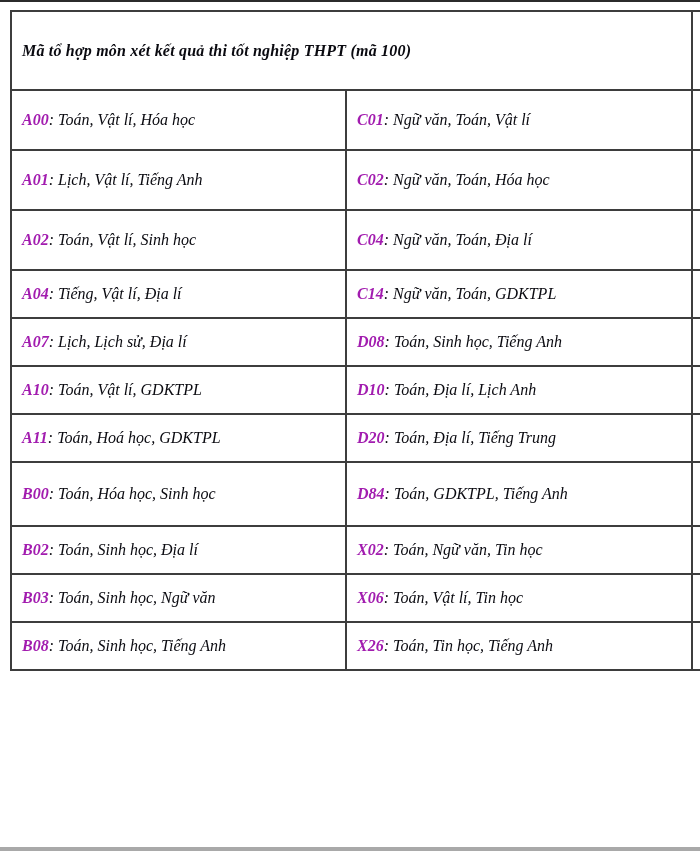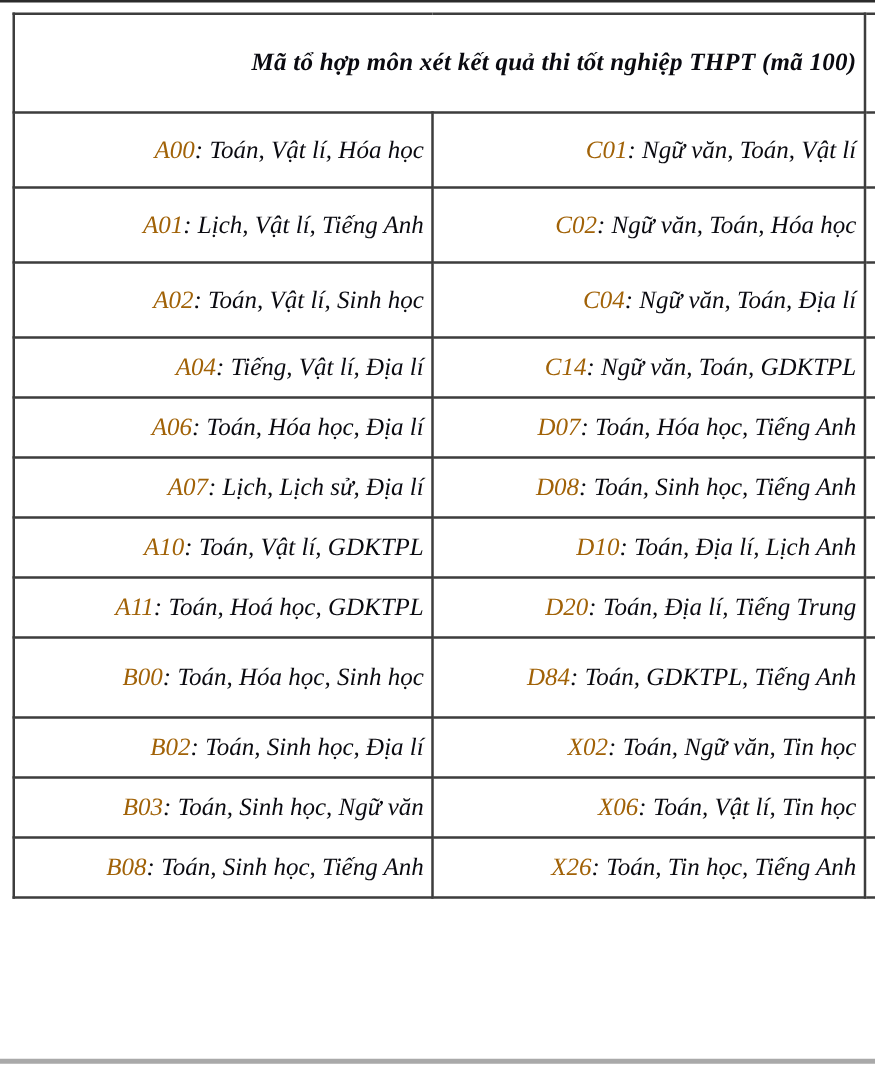--- a/index.html
+++ b/index.html
@@ -35,42 +35,41 @@
     position: absolute;
     left: 10px; top: 10px;
     width: 690px;
     border-collapse: collapse;
     table-layout: fixed;
   }
   table.combo td, table.combo th {
     border: 2px solid #3d3d3d;
     padding: 0 6px 0 10px;
     vertical-align: middle;
-    font-size: 20px;
+    font-size: 16px;
     line-height: 1.25;
-    text-align: right;
+    text-align: left;
     overflow: hidden;
   }
   
   table.combo td.sliver, table.combo th.sliver {
     border-right: none;
     padding: 0;
   }
   th.title-cell {
     font-size: 21px;
     font-weight: bold;
     text-align: center;
     height: 77px;
     letter-spacing: 0.2px;
   }
   td.cell-right { padding-left: 12px; }
   .code {
-    font-weight: normal;
-    color: #a16207;
-    margin-left: 28px;
+    font-weight: bold;
+    color: #a21caf;
   }
   tr.r-tall  td { height: 58px; }
   tr.r-mid   td { height: 46px; }
   tr.r-xtall td { height: 62px; }
 </style>
 </head>
 <body>
 
 <div id="page">
   <div class="top-hairline"></div>
@@ -102,25 +101,20 @@
           <td class="cell-left"><span class="code">A02</span><span>: </span><span>Toán, Vật lí, Sinh học</span></td>
           <td class="cell-right"><span class="code">C04</span><span>: </span><span>Ngữ văn, Toán, Địa lí</span></td>
           <td class="sliver"></td>
         </tr>
         <tr class="r-mid">
           <td class="cell-left"><span class="code">A04</span><span>: </span><span>Tiếng, Vật lí, Địa lí</span></td>
           <td class="cell-right"><span class="code">C14</span><span>: </span><span>Ngữ văn, Toán, GDKTPL</span></td>
           <td class="sliver"></td>
         </tr>
         <tr class="r-mid">
-          <td class="cell-left"><span class="code">A06</span><span>: </span><span>Toán, Hóa học, Địa lí</span></td>
-          <td class="cell-right"><span class="code">D07</span><span>: </span><span>Toán, Hóa học, Tiếng Anh</span></td>
-          <td class="sliver"></td>
-        </tr>
-        <tr class="r-mid">
           <td class="cell-left"><span class="code">A07</span><span>: </span><span>Lịch, Lịch sử, Địa lí</span></td>
           <td class="cell-right"><span class="code">D08</span><span>: </span><span>Toán, Sinh học, Tiếng Anh</span></td>
           <td class="sliver"></td>
         </tr>
         <tr class="r-mid">
           <td class="cell-left"><span class="code">A10</span><span>: </span><span>Toán, Vật lí, GDKTPL</span></td>
           <td class="cell-right"><span class="code">D10</span><span>: </span><span>Toán, Địa lí, Lịch Anh</span></td>
           <td class="sliver"></td>
         </tr>
         <tr class="r-mid">

